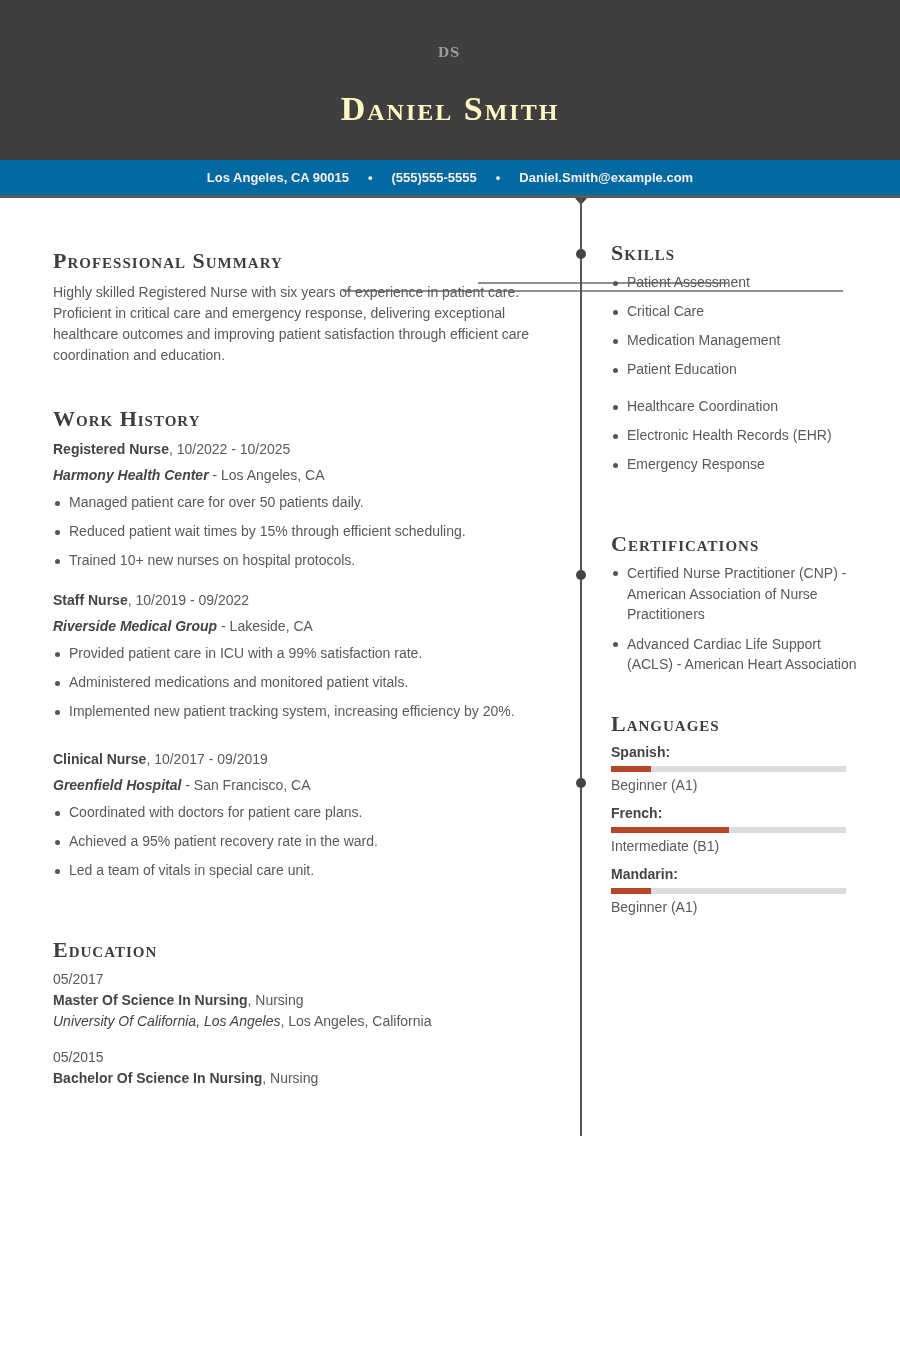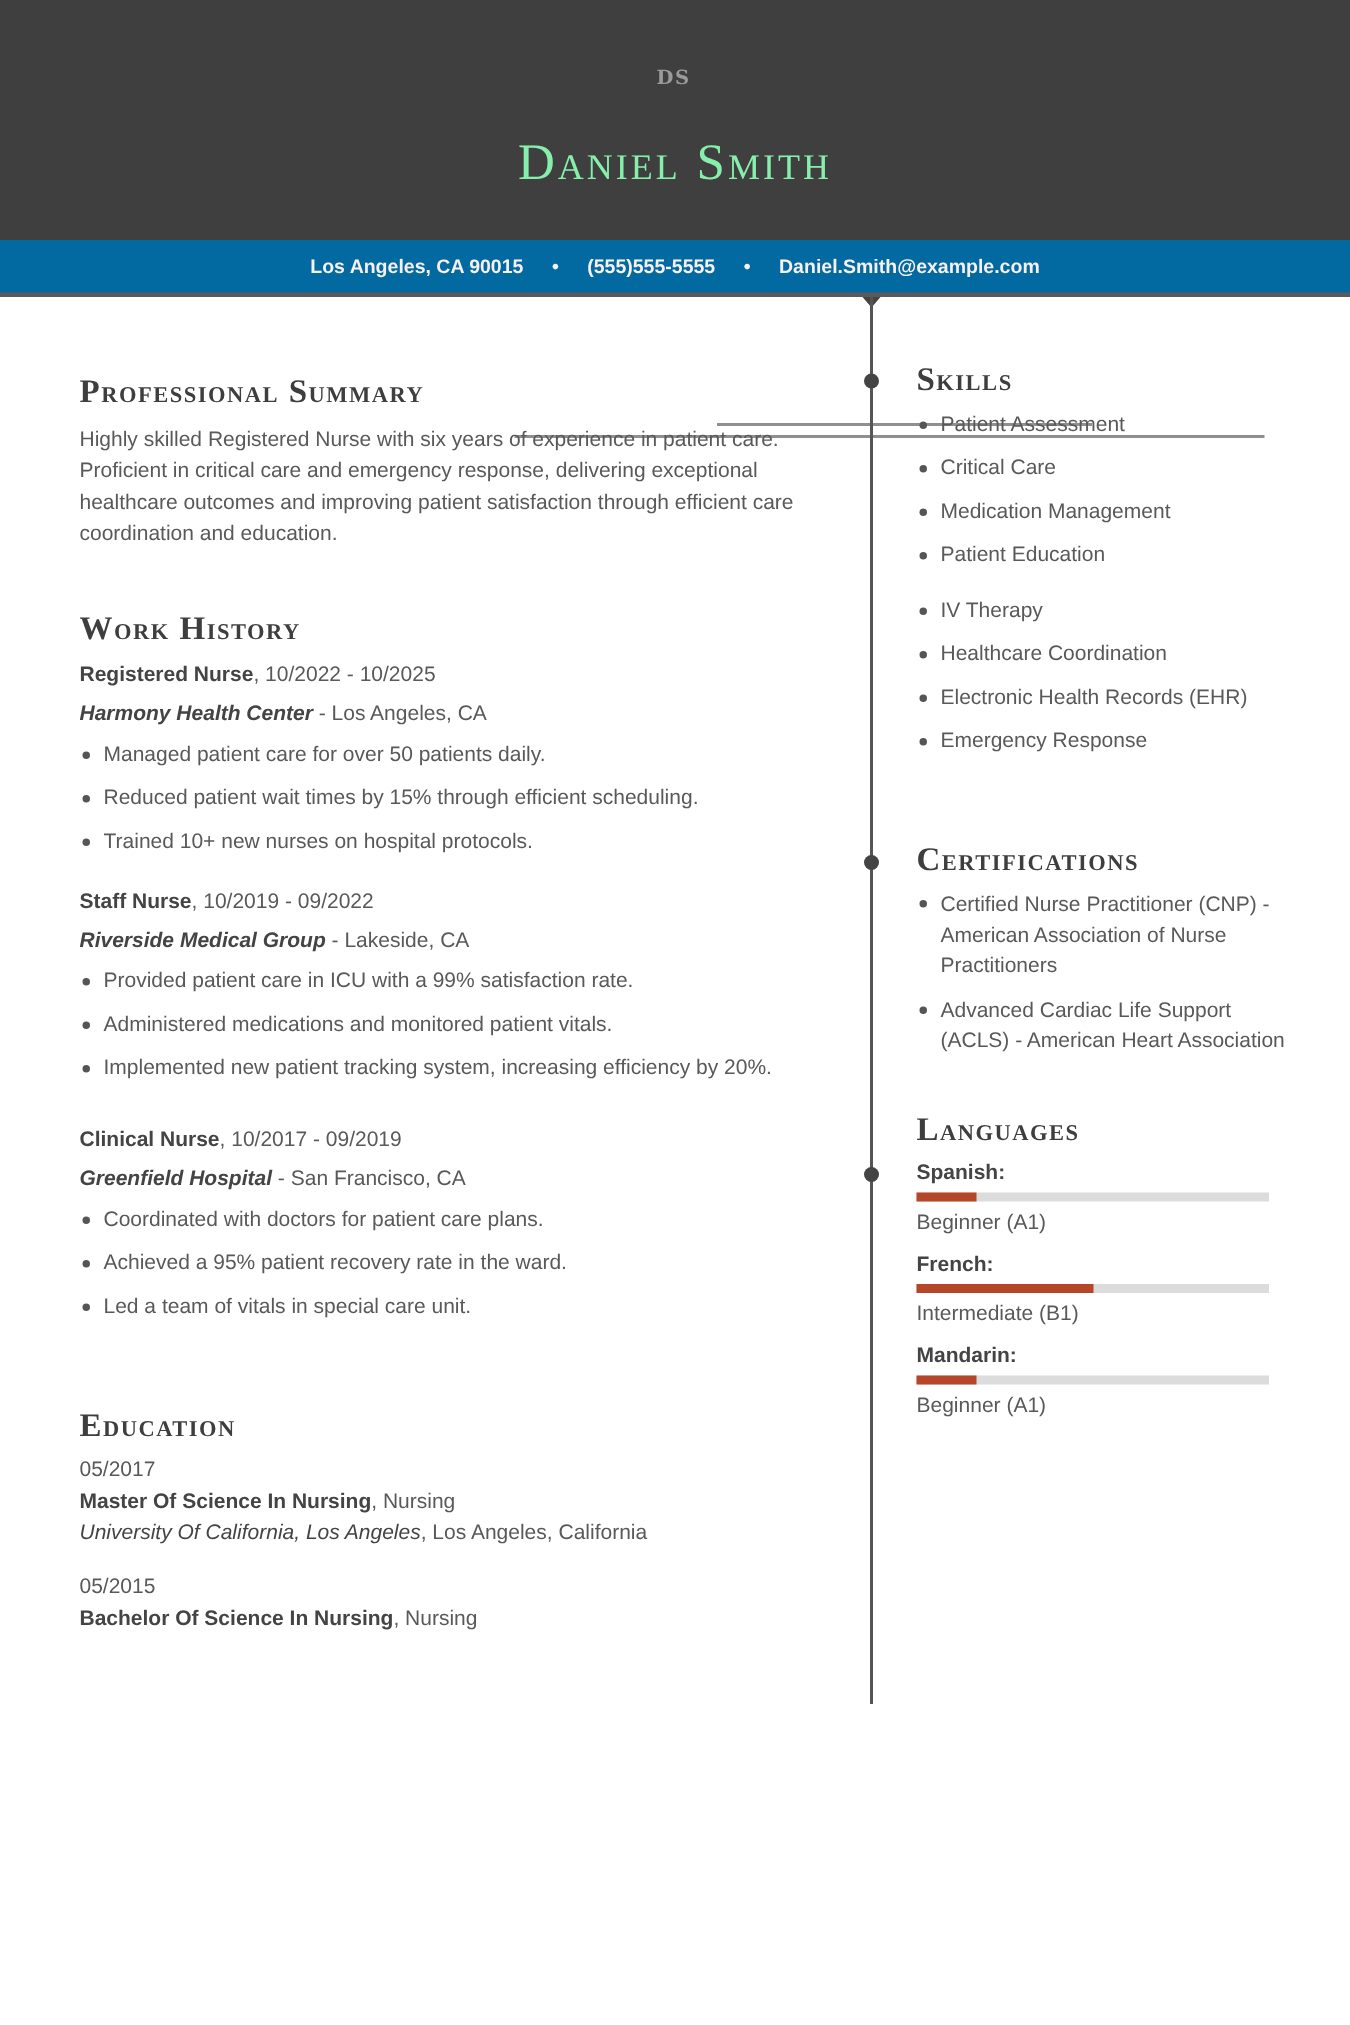--- a/index.html
+++ b/index.html
@@ -5,21 +5,21 @@
   * { box-sizing: border-box; margin: 0; padding: 0; }
   html, body { width: 900px; height: 1350px; background: #ffffff; }
   body { position: relative; font-family: "Liberation Sans", sans-serif; color: #555555; overflow: hidden; }
 
   .header { position: absolute; left: 0; top: 0; width: 900px; height: 160px; background: #3f3f3f; }
   .monogram-row { position: absolute; top: 42px; left: 0; width: 760px; height: 20px; }
   .mono-line { position: absolute; top: 9px; height: 2px; width: 78px; background: #8f8f8f; }
   .mono-line.left { left: 343px; }
   .mono-line.right { left: 478px; }
   .monogram { position: absolute; left: 421px; width: 56px; top: 3px; text-align: center; font-family: "DejaVu Serif", serif; font-weight: bold; font-size: 13px; color: #9a9a9a; letter-spacing: 1px; }
-  .name { position: absolute; top: 90px; left: 0; width: 900px; text-align: center; font-family: "Liberation Serif", serif; font-weight: normal; font-size: 34px; color: #86efac; letter-spacing: 2px; font-variant: small-caps; }
+  .name { position: absolute; top: 90px; left: 0; width: 900px; text-align: center; font-family: "Liberation Serif", serif; font-weight: bold; font-size: 34px; color: #fef9c3; letter-spacing: 2px; font-variant: small-caps; }
 
   .contact-bar { position: absolute; left: 0; top: 160px; width: 900px; height: 38px; background: #0369a1; border-bottom: 3px solid #5a5a5a; display: flex; justify-content: center; align-items: center; }
   .contact-item { font-size: 13px; font-weight: bold; color: #f7f0ee; }
   .contact-sep { font-size: 13px; font-weight: bold; color: #f7f0ee; margin: 0 19px; }
 
   .timeline { position: absolute; left: 580px; top: 198px; width: 2px; height: 938px; background: #555555; }
   .tl-dot { position: absolute; left: 576px; width: 10px; height: 10px; border-radius: 50%; background: #444444; }
   .tl-top { position: absolute; left: 575px; top: 198px; width: 0; height: 0; border-left: 6px solid transparent; border-right: 6px solid transparent; border-top: 7px solid #444444; }
 
   .section-title { font-family: "Liberation Serif", serif; font-weight: bold; font-size: 22px; color: #3e3e3e; font-variant: small-caps; letter-spacing: 1px; }
@@ -133,21 +133,20 @@
 <div class="right">
   <section>
     <div class="section-title">Skills</div>
     <ul class="rbullets" style="margin-top:2px">
       <li>Patient Assessment</li>
       <li>Critical Care</li>
       <li>Medication Management</li>
       <li>Patient Education</li>
     </ul>
     <ul class="rbullets" style="margin-top:8px">
-      <li>IV Therapy</li>
       <li>Healthcare Coordination</li>
       <li>Electronic Health Records (EHR)</li>
       <li>Emergency Response</li>
     </ul>
   </section>
 
   <section style="margin-top:52px">
     <div class="section-title">Certifications</div>
     <ul class="rbullets cert" style="margin-top:6px">
       <li>Certified Nurse Practitioner (CNP) - American Association of Nurse Practitioners</li>

